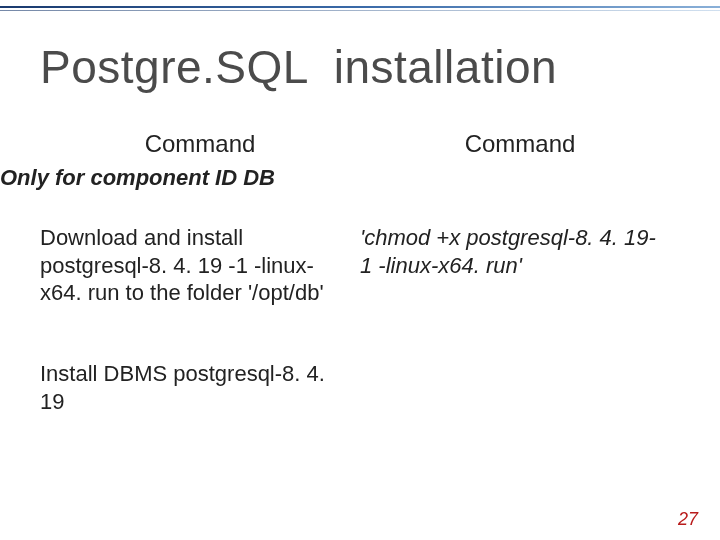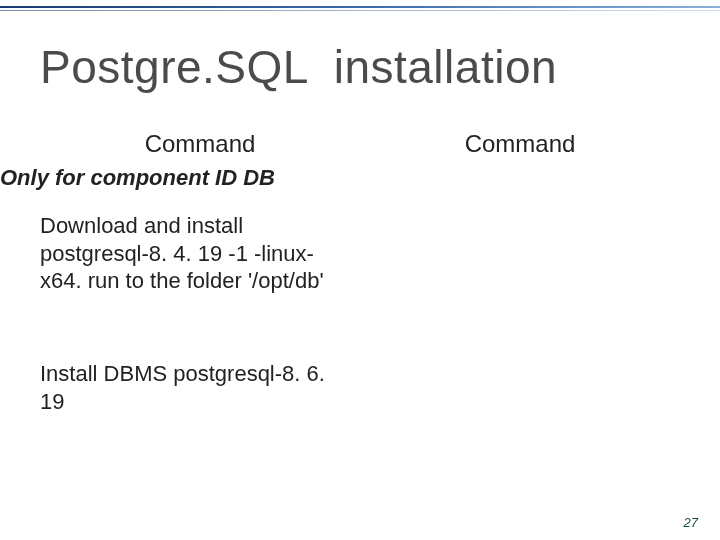--- a/index.html
+++ b/index.html
@@ -75,28 +75,28 @@
   }
   .row .cell {
     width: 320px;
     font-size: 22px;
     color: #222;
     line-height: 1.25;
     padding-right: 20px;
     box-sizing: border-box;
   }
   .row .cell.cmd { font-style: italic; }
-  .row1 { top: 212px; }
+  .row1 { top: 224px; justify-content: flex-end; }
   .row2 { top: 360px; }
   .page-num {
     position: absolute;
     bottom: 10px;
     right: 22px;
-    font-size: 13px;
-    color: #14532d;
+    font-size: 18px;
+    color: #b91c1c;
     font-style: italic;
   }
   
   .cell, .section-sub, .title, .col { white-space: pre-wrap; }
 </style>
 </head>
 <body>
 
 <div class="top-accent">
   <div class="line1"></div>
@@ -107,19 +107,20 @@
 
 <div class="headers">
   <div class="col col-action">Command</div>
   <div class="col col-command">Command</div>
 </div>
 
 <div class="section-sub">Only for component ID DB</div>
 
 <div class="row row1">
   <div class="cell">Download and install postgresql-8. 4. 19 -1 -linux-x64. run to the folder '/opt/db'</div>
+  <div class="cell cmd">'chmod +x postgresql-8. 4. 19-1 -linux-x64. run'</div>
 </div>
 
 <div class="row row2">
-  <div class="cell">Install DBMS postgresql-8. 6. 19</div>
+  <div class="cell">Install DBMS postgresql-8. 4. 19</div>
 </div>
 
 <div class="page-num">27</div>
 
 </body></html>

